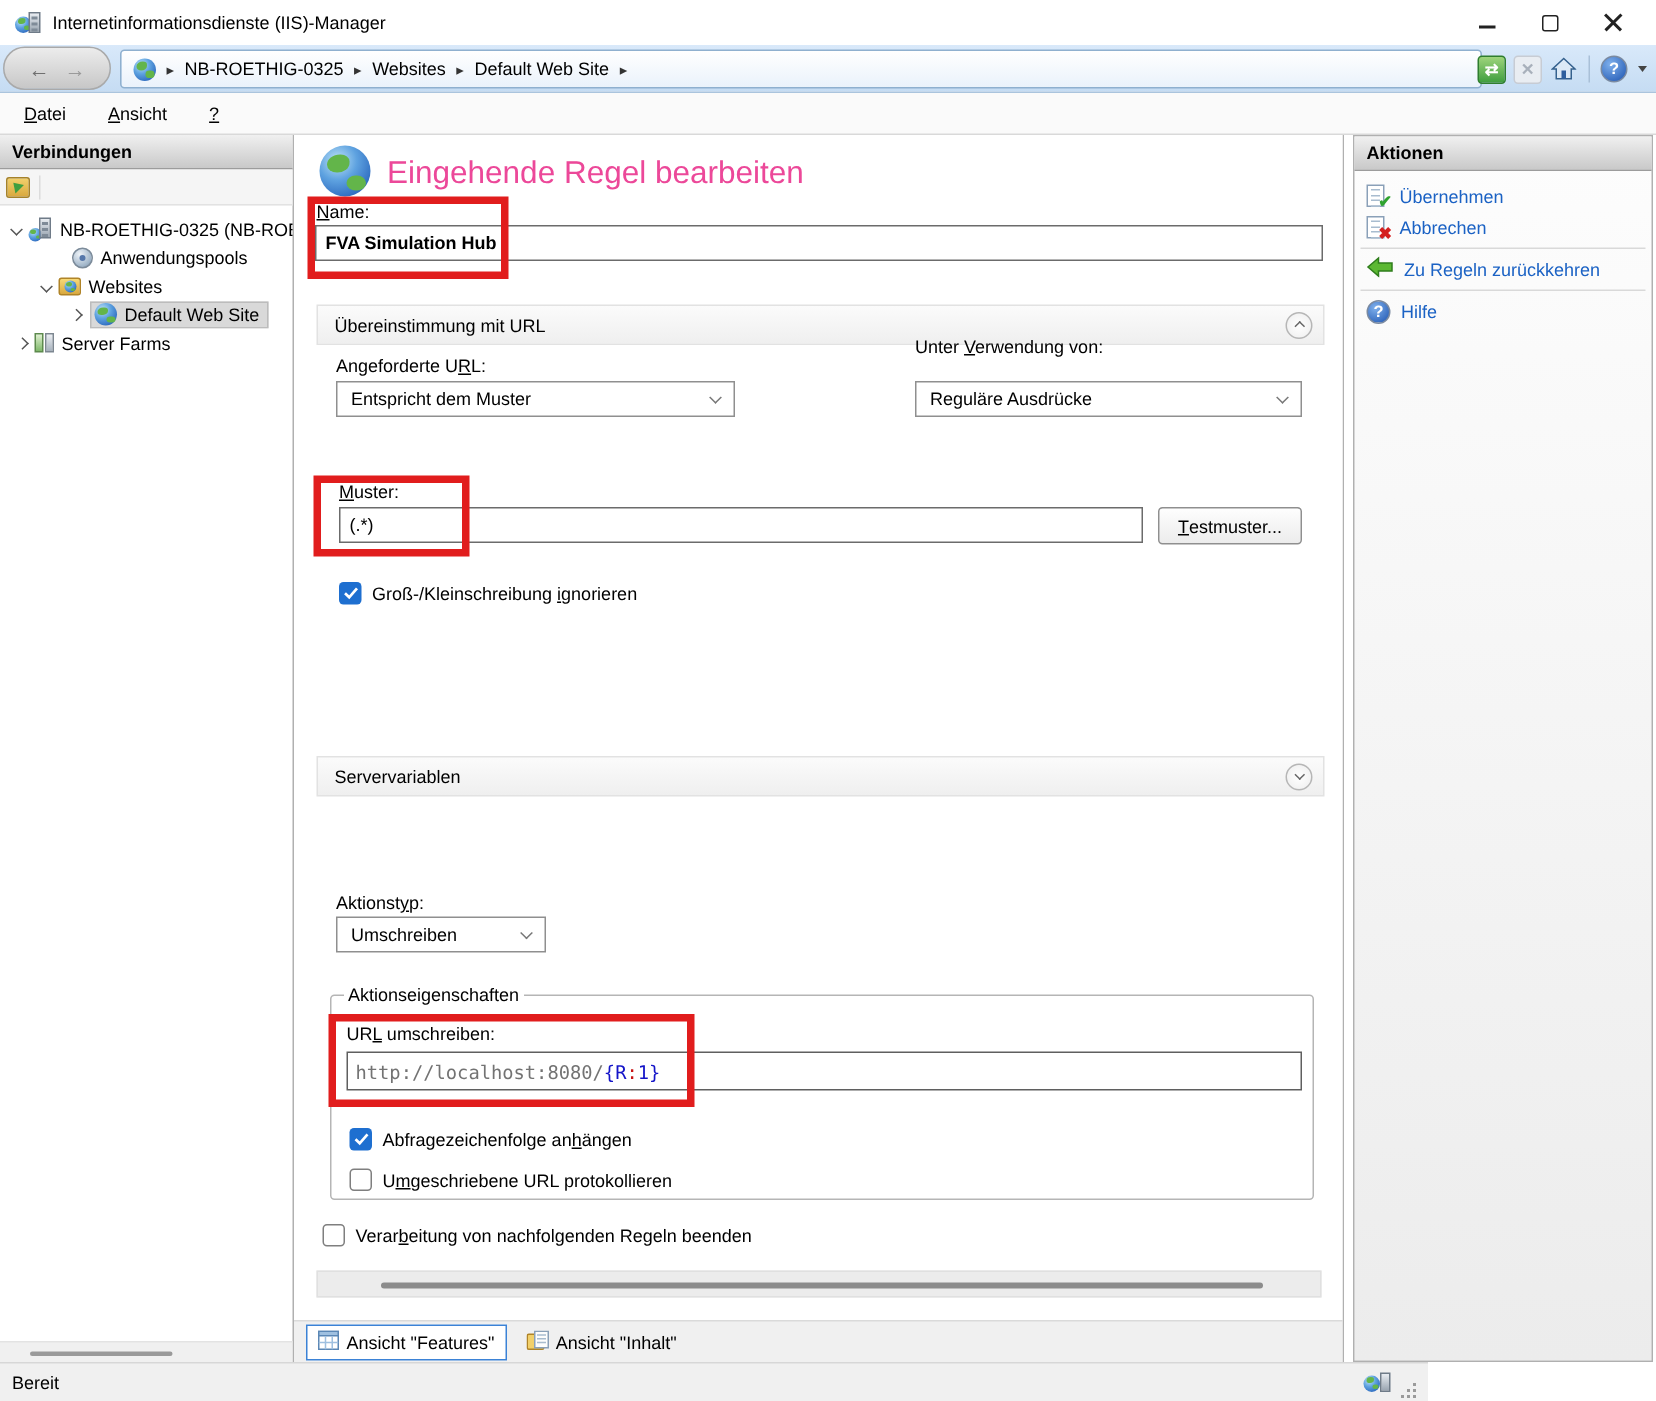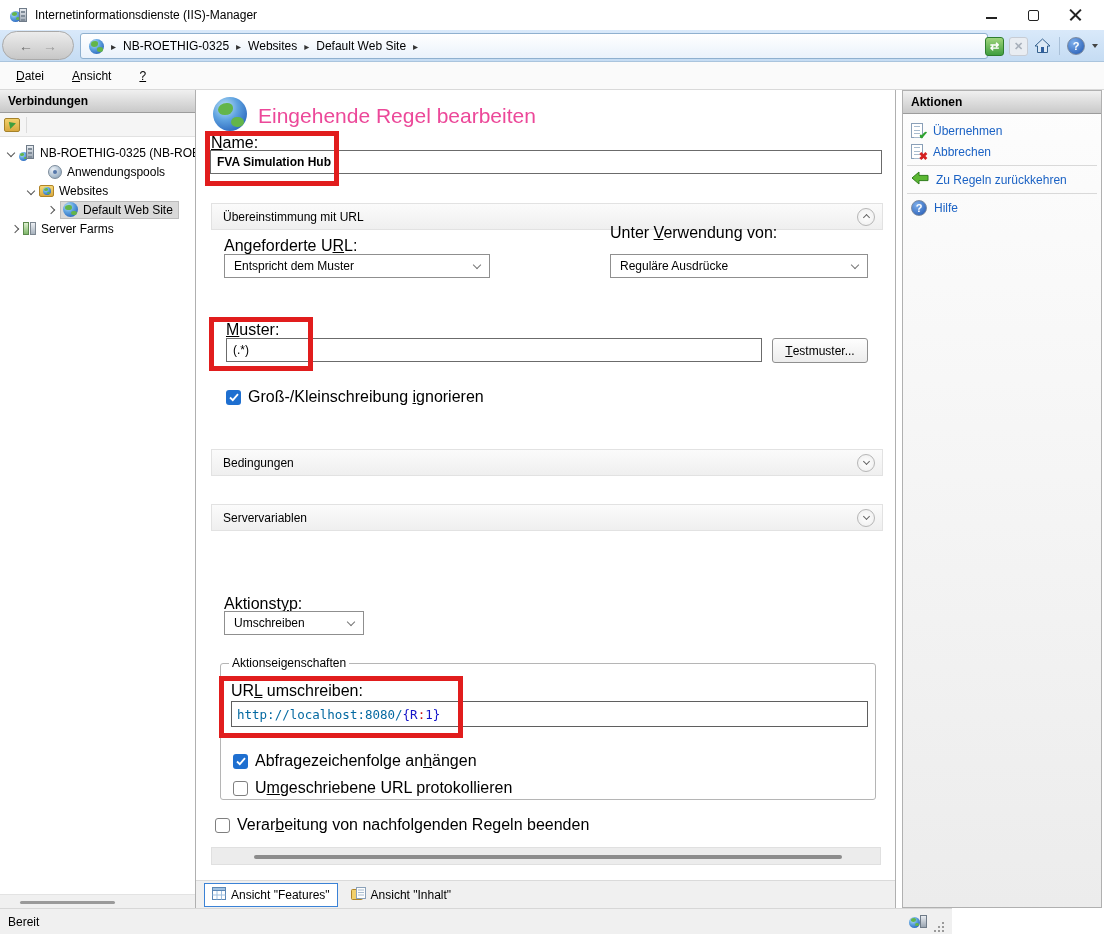--- a/index.html
+++ b/index.html
@@ -77,38 +77,38 @@
   .tree-label { font-size:12px; }
   .sel-box { display:flex; align-items:center; background:#d9d9d9; border:1px solid #bcbcbc; padding:0 5px 0 2px; height:18px; }
   .left-hscroll { position:absolute; left:0; bottom:0; width:195px; height:14px; background:#f0f0f0; border-top:1px solid #e3e3e3; }
   .left-hthumb { position:absolute; left:20px; top:6px; width:95px; height:3px; background:#9a9a9a; border-radius:2px; }
 
   
   .center-panel { position:absolute; left:196px; top:90px; width:700px; height:818px; background:#fff; border-right:1px solid #b0b0b0; }
   .content { position:absolute; left:0; top:0; right:0; bottom:28px; background:#fff; }
   .abs { position:absolute; }
   .page-title { font-size:21px; color:#ec4899; }
-  .lbl { font-size:16px; }
+  .lbl { font-size:12px; }
   .txt-input { border:1px solid #6b6b6b; background:#fff; height:24px; font-family:"Liberation Sans",sans-serif; font-size:12px; padding:0 6px; outline:none; }
   .band { height:27px; background:linear-gradient(#fbfbfb,#efefef); border:1px solid #e2e2e2; display:flex; align-items:center; justify-content:space-between; padding:0 7px 0 11px; }
   .circle-btn { width:18px; height:18px; border-radius:50%; border:1px solid #b6b6b6; background:radial-gradient(#ffffff,#ededed); display:flex; align-items:center; justify-content:center; }
   .circle-btn .chev { width:5px; height:5px; border-color:#666; }
   .circle-btn .chev.down { margin-top:-2px; }
   .circle-btn .chev.up { margin-top:2px; }
   .combo { border:1px solid #8f8f8f; background:#fff; height:24px; display:flex; align-items:center; justify-content:space-between; padding:0 9px; }
   .combo .chev { border-color:#777; margin-top:-2px; }
   .btn { border:1px solid #8f8f8f; border-radius:3px; background:linear-gradient(#fefefe,#ececec); height:25px; display:flex; align-items:center; justify-content:center; font-size:12px; }
   .cb { width:15px; height:15px; border-radius:3px; display:inline-flex; align-items:center; justify-content:center; flex:0 0 auto; }
   .cb.on { background:#1e6fd0; }
   .cb.off { background:#fff; border:1px solid #7f7f7f; }
   .cb-row { display:flex; align-items:center; gap:7px; }
   fieldset.props { border:1px solid #b5b5b5; border-radius:3px; margin:0; padding:0; }
   fieldset.props legend { font-size:12px; margin-left:8px; padding:0 3px; }
   .url-box { border:1px solid #5f5f5f; background:#fff; height:26px; display:flex; align-items:center; padding:0 5px; font-family:"DejaVu Sans Mono","Liberation Mono",monospace; font-size:12.5px; letter-spacing:0; }
-  .url-p1 { color:#0369a1;text-align:right; } .url-p2, .url-p4 { color:#1414c8; } .url-p3 { color:#c81414; }
+  .url-p1 { color:#737373;text-align:right; } .url-p2, .url-p4 { color:#1414c8; } .url-p3 { color:#c81414; }
   .hscroll { background:#ececec; border:1px solid #e0e0e0; position:relative; }
   .hthumb { position:absolute; top:7px; height:4px; background:#8c8c8c; border-radius:2px; }
 
   
   .tabbar { position:absolute; left:0; right:0; bottom:0; height:28px; background:#f0f0f0; border-top:1px solid #dadada; display:flex; align-items:center; padding-left:8px; gap:6px; }
   .tab { display:flex; align-items:center; gap:5px; padding:3px 7px; font-size:12px; }
   .tab.active { background:#fff; border:1px solid #3b82d6; }
 
   
   .right-panel { position:absolute; left:902px; top:90px; width:200px; height:818px; border:1px solid #b0b0b0; background:linear-gradient(180deg,#fdfdfd,#ececec); }
@@ -281,26 +281,20 @@
 
     <div class="abs cb-row" style="left:30px;top:298px;">
       <span class="cb on">
         <svg width="10" height="9" viewBox="0 0 10 9">
             <polyline points="1,4.5 3.8,7.2 9,1.2" fill="none" stroke="#fff" stroke-width="1.8"></polyline>
           </svg>
       </span>
       <span class="lbl">Groß-/Kleinschreibung <u>i</u>gnorieren</span>
     </div>
 
-    <div class="abs band" style="left:15px;top:359px;width:672px;">
-      <span>Bedingungen</span>
-      <span class="circle-btn">
-          <span class="chev down"></span>
-        </span>
-    </div>
 
     <div class="abs band" style="left:15px;top:414px;width:672px;">
       <span>Servervariablen</span>
       <span class="circle-btn">
           <span class="chev down"></span>
         </span>
     </div>
 
     <div class="abs lbl" style="left:28px;top:505px;">Aktionst<u>y</u>p:</div>
     <div class="abs combo" style="left:28px;top:521px;width:140px;">

